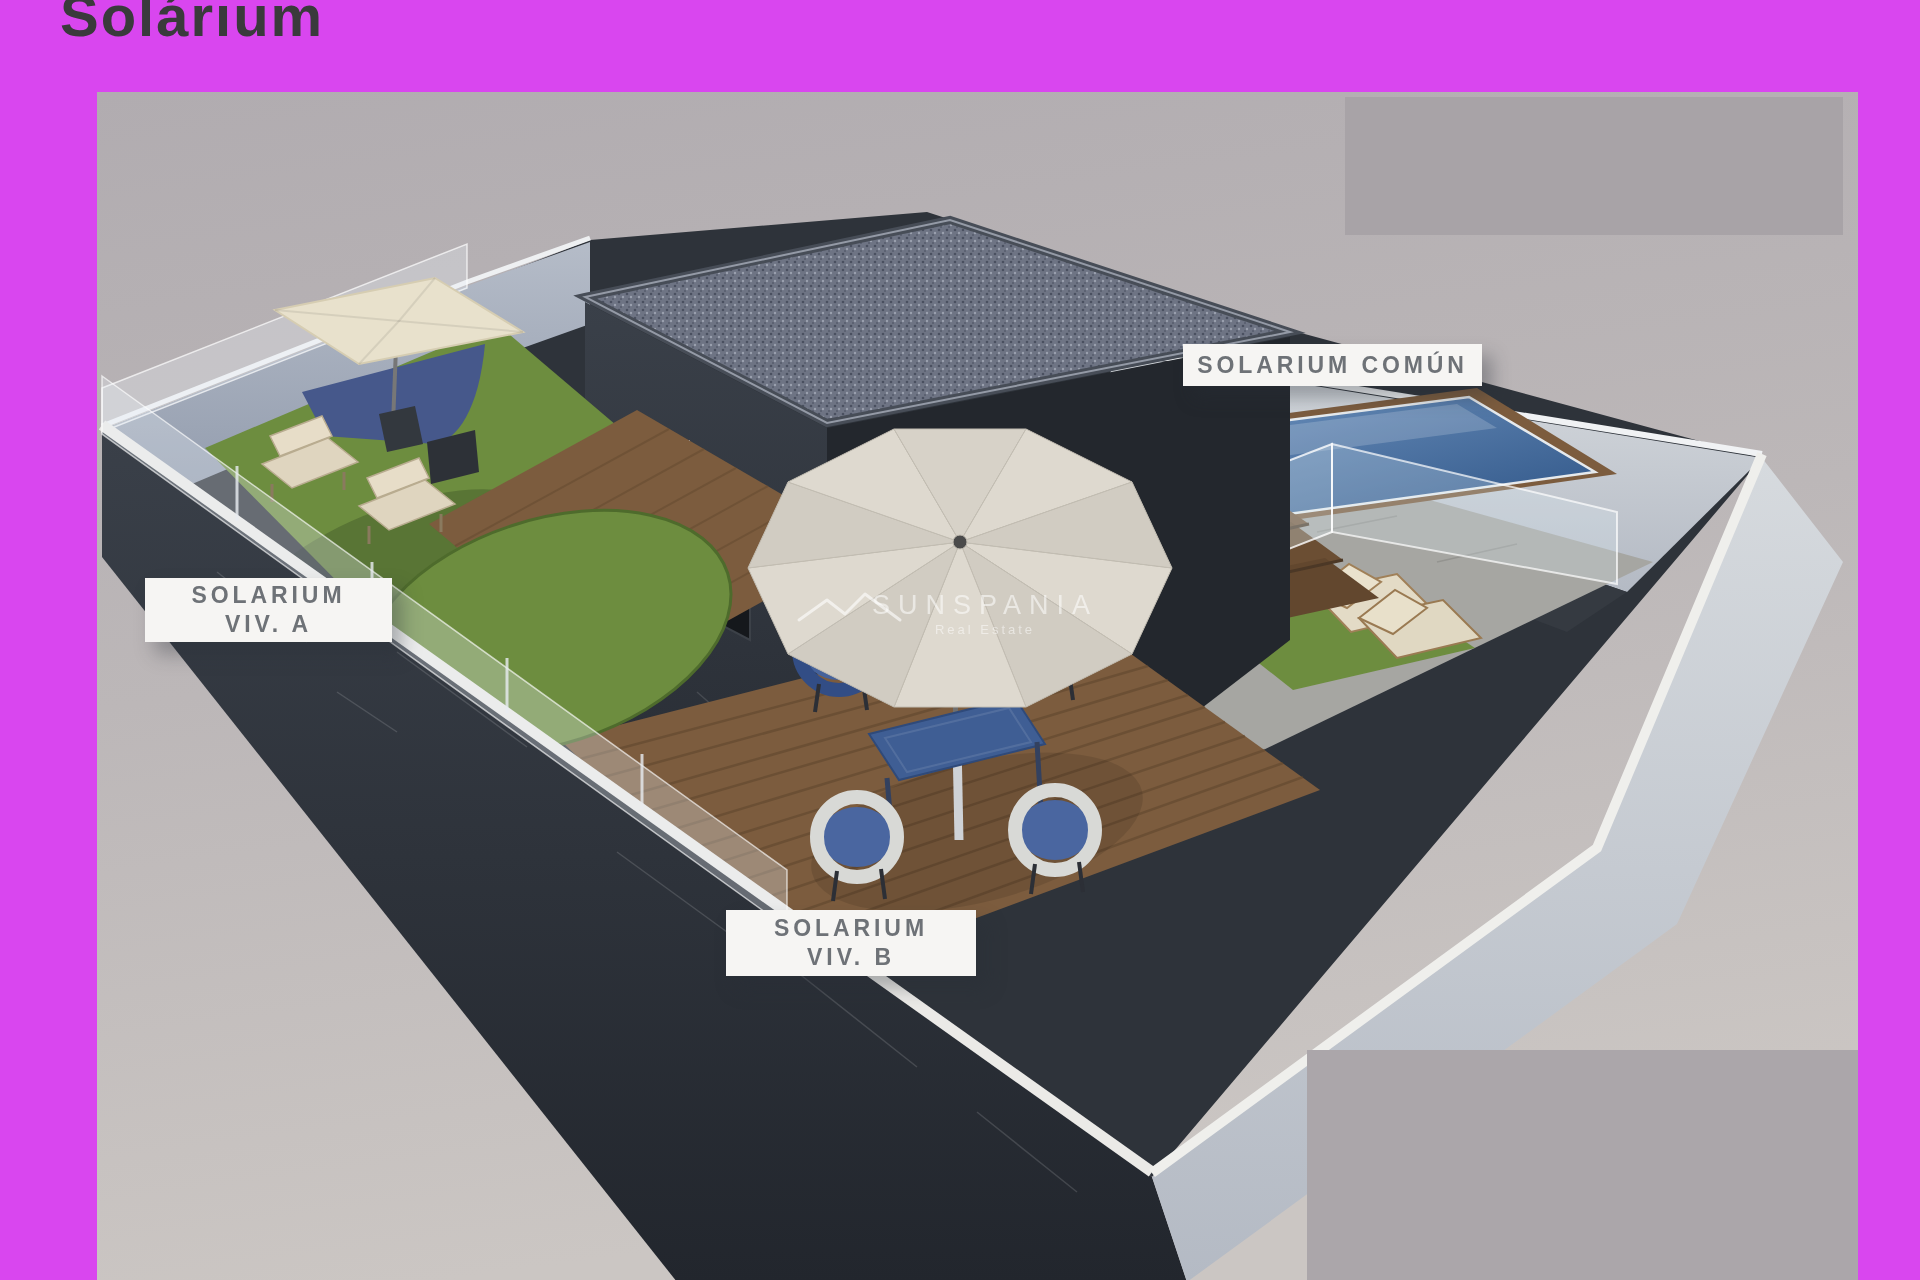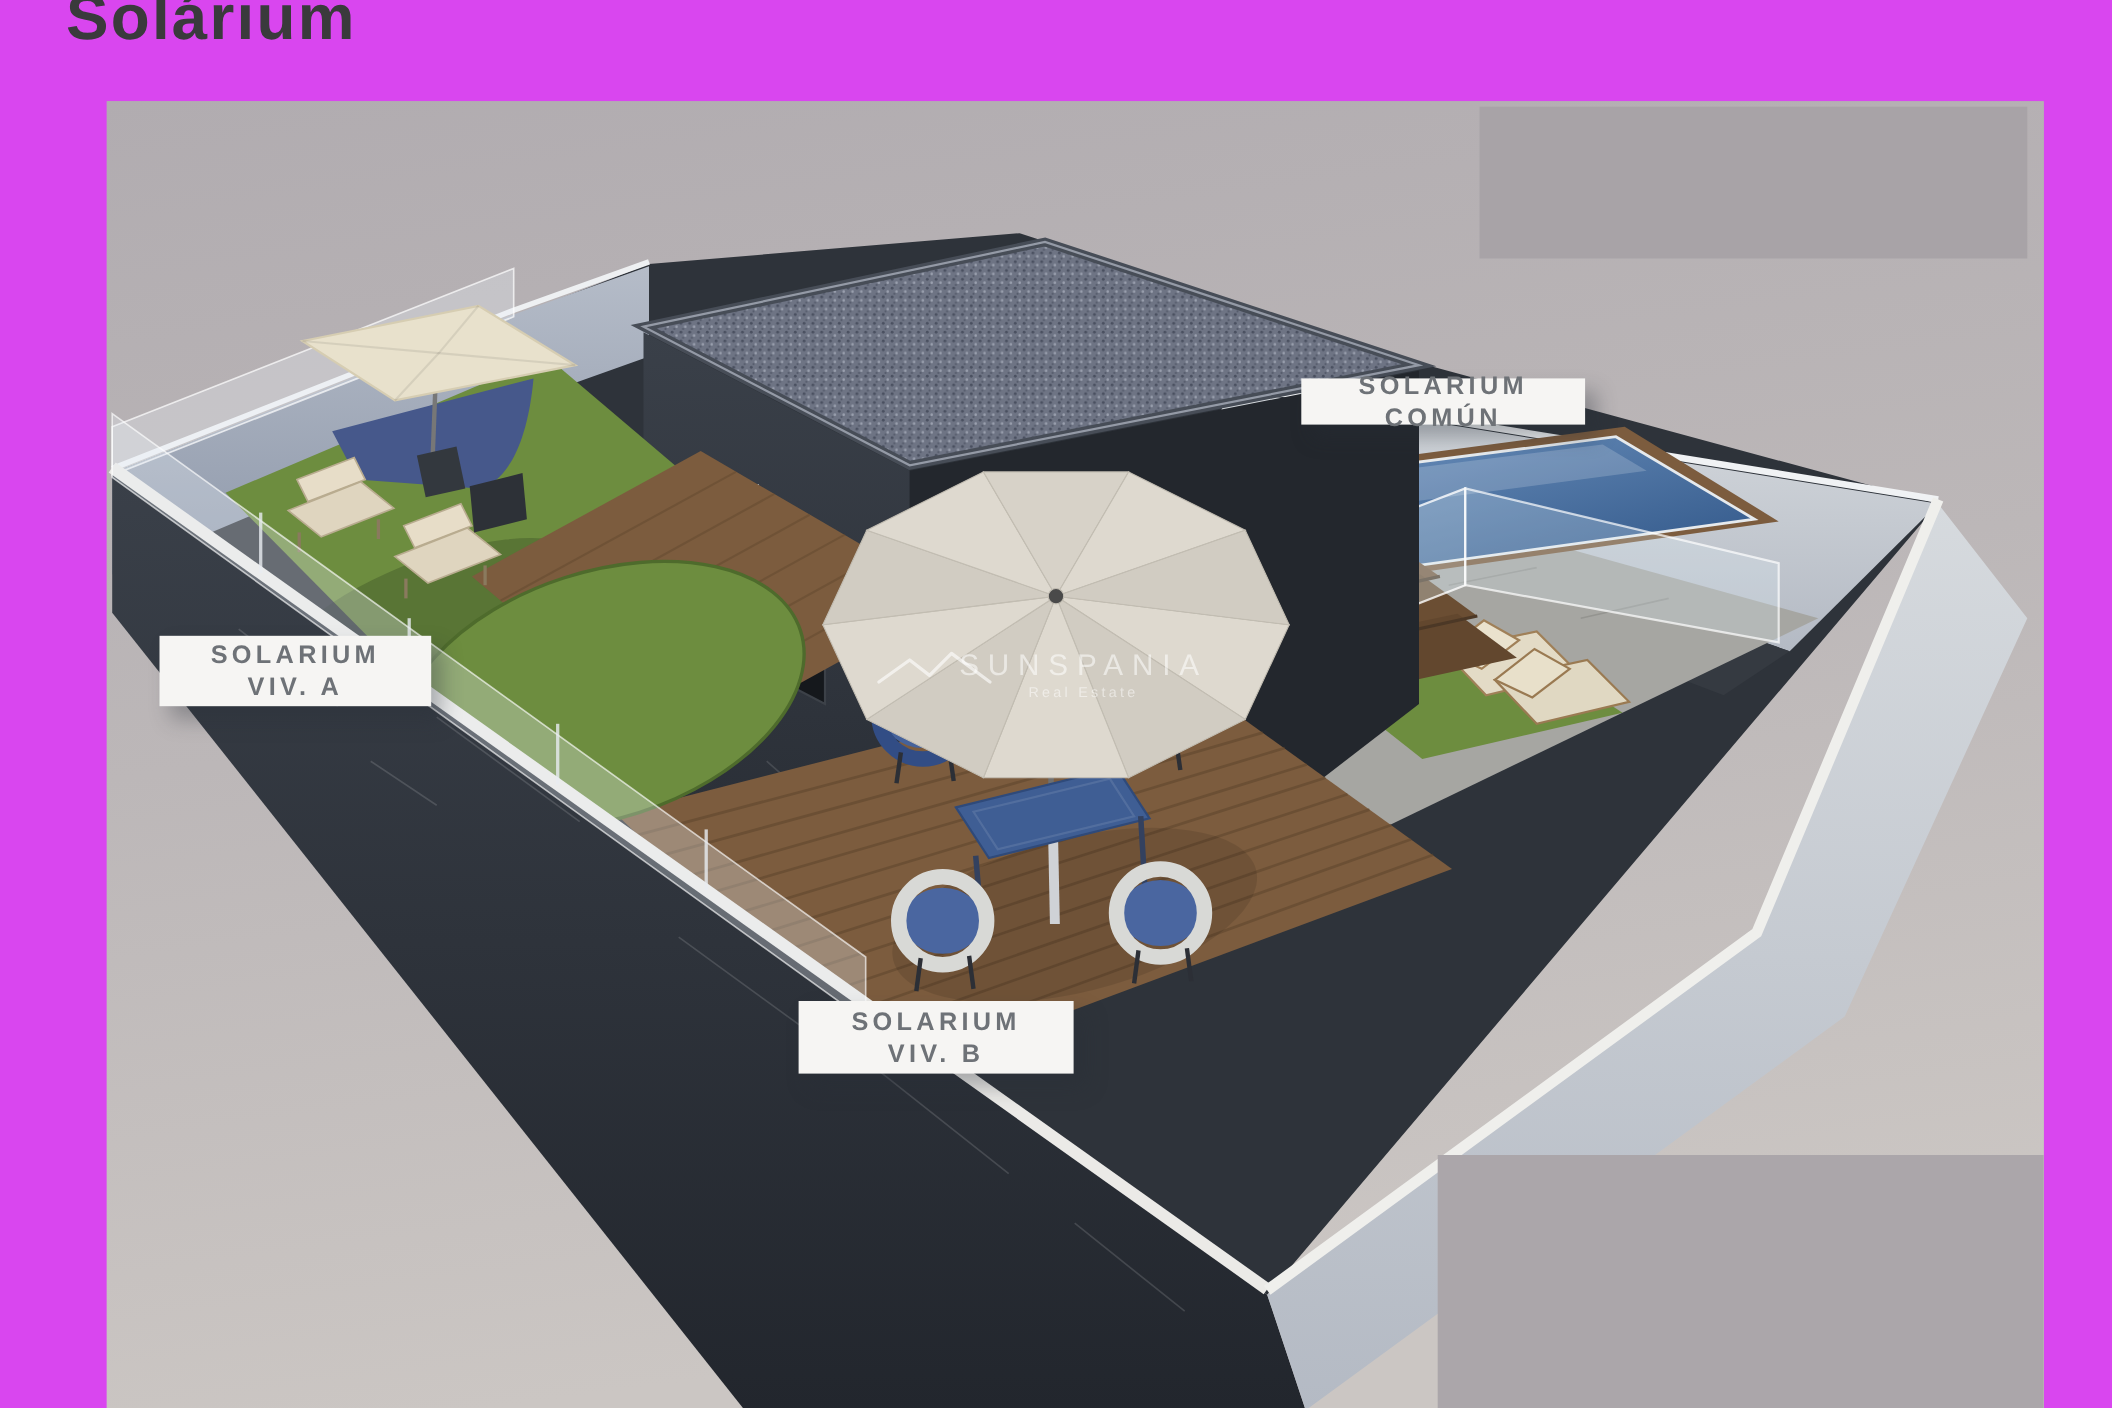--- a/index.html
+++ b/index.html
@@ -9,21 +9,21 @@
         font-weight:700;letter-spacing:2px;color:#3a3a3c;}
   .render{position:absolute;left:97px;top:92px;width:1761px;height:1188px;
         background:linear-gradient(175deg,#b2adb1 0%,#bab5b6 45%,#cbc6c3 100%);}
   .render svg{position:absolute;left:0;top:0;}
   .label{position:absolute;display:flex;flex-direction:column;align-items:center;justify-content:center;
         background:#f6f5f3;color:#6e7277;font-weight:700;letter-spacing:0.17em;
         font-size:23px;line-height:29px;text-align:center;
         box-shadow:10px 12px 18px rgba(40,45,55,0.35);}
   .label-viv-a{left:48px;top:486px;width:247px;height:64px;}
   .label-viv-b{left:629px;top:818px;width:250px;height:66px;}
-  .label-comun{left:1086px;top:252px;width:258px;height:42px;}
+  .label-comun{left:1086px;top:252px;width:299px;height:42px;}
   .watermark{position:absolute;left:698px;top:498px;width:380px;text-align:center;pointer-events:none;}
   .watermark .wm-logo{display:block;margin:0 auto 2px auto;}
   .watermark .wm-brand{font-size:27px;letter-spacing:8px;color:rgba(255,255,255,0.55);font-weight:400;}
   .watermark .wm-tagline{font-size:13px;letter-spacing:3px;color:rgba(255,255,255,0.50);margin-top:1px;}
 </style>
 </head>
 <body>
 
 <div class="page">
   <h1 class="page-title">Solárium</h1>

